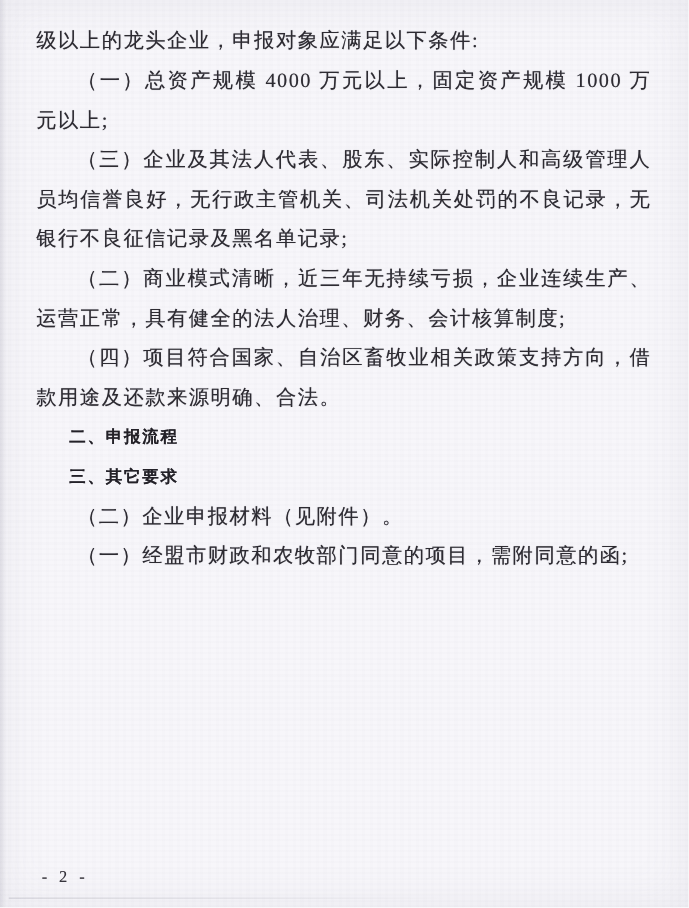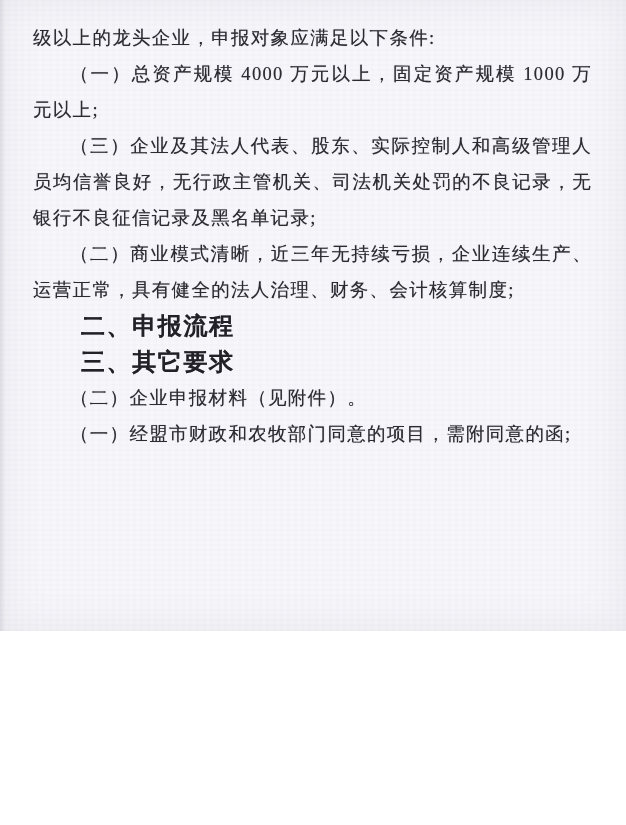--- a/index.html
+++ b/index.html
@@ -3,21 +3,21 @@
 <meta charset="utf-8">
 <style>
   html, body {
     margin: 0;
     padding: 0;
     background: #ffffff;
   }
   .screen {
     position: relative;
     width: 626px;
-    height: 631px;
+    height: 825px;
     overflow: hidden;
     background:
       repeating-linear-gradient(0deg, rgba(120,120,140,0.018) 0 2px, rgba(255,255,255,0) 2px 5px),
       repeating-linear-gradient(90deg, rgba(120,120,140,0.015) 0 3px, rgba(255,255,255,0) 3px 7px),
       #f7f6fa;
     font-family: "Liberation Serif", "DejaVu Serif", serif;
   }
   
   .screen::after {
     content: "";
@@ -43,21 +43,21 @@
     text-indent: 2em;
   }
   .para.no-indent {
     text-indent: 0;
   }
   .heading {
     margin: 0;
     text-indent: 2em;
     font-family: "Liberation Sans", "DejaVu Sans", sans-serif;
     font-weight: bold;
-    font-size: 24px;
+    font-size: 15px;
     line-height: 36px;
     letter-spacing: 1.6px;
     color: #232128;
     text-shadow: 0 0 0.6px rgba(35,33,40,0.6);
   }
   .page-number {
     position: absolute;
     left: 38px;
     top: 790px;
     font-size: 15px;
@@ -92,20 +92,21 @@
   <div class="page-body">
 
     <p class="para no-indent">级以上的龙头企业，申报对象应满足以下条件:</p>
 
     <p class="para">（一）总资产规模 4000 万元以上，固定资产规模 1000 万元以上;</p>
 
     <p class="para">（三）企业及其法人代表、股东、实际控制人和高级管理人员均信誉良好，无行政主管机关、司法机关处罚的不良记录，无银行不良征信记录及黑名单记录;</p>
 
     <p class="para">（二）商业模式清晰，近三年无持续亏损，企业连续生产、运营正常，具有健全的法人治理、财务、会计核算制度;</p>
 
+    <p class="para">（四）项目符合国家、自治区畜牧业相关政策支持方向，借款用途及还款来源明确、合法。</p>
 
     <h2 class="heading">二、申报流程</h2>
 
 
     <h2 class="heading">三、其它要求</h2>
 
     <p class="para">（二）企业申报材料（见附件）。</p>
 
     <p class="para">（一）经盟市财政和农牧部门同意的项目，需附同意的函;</p>
 

